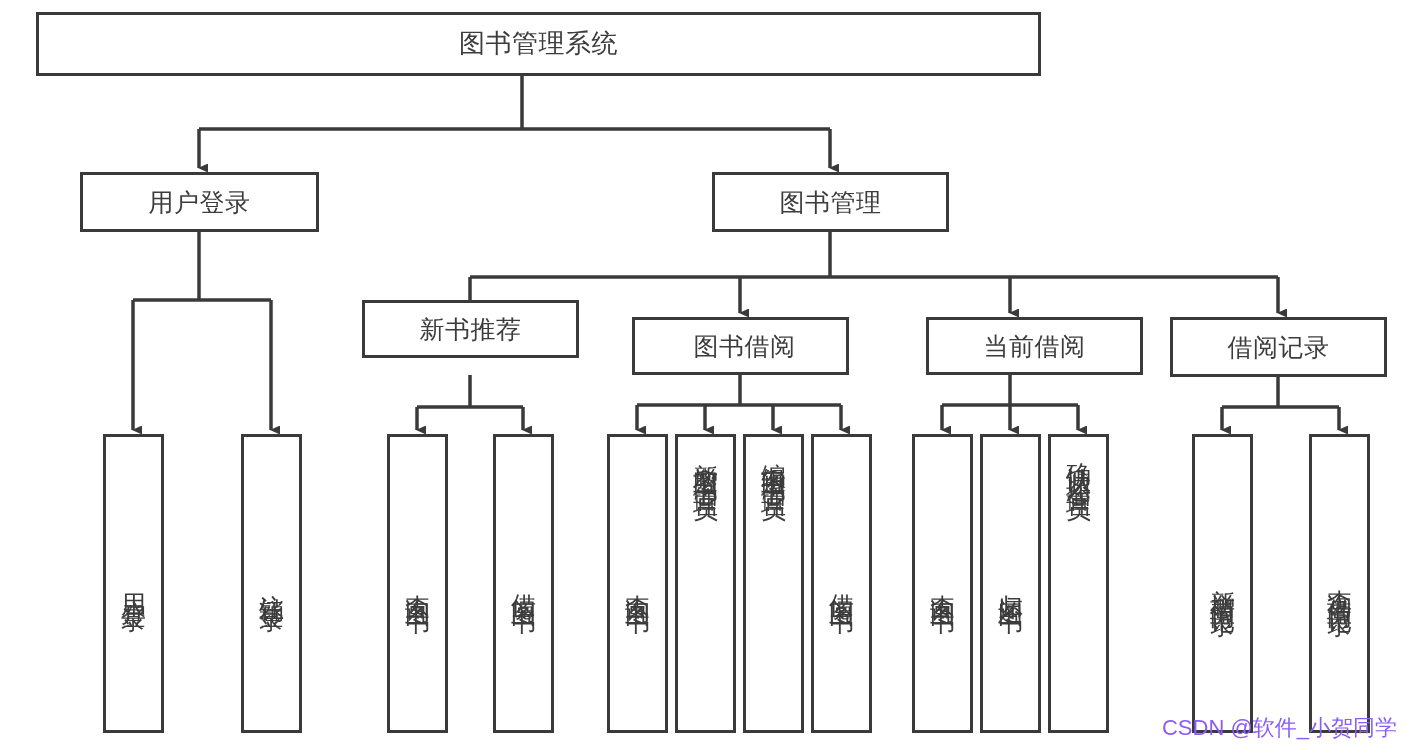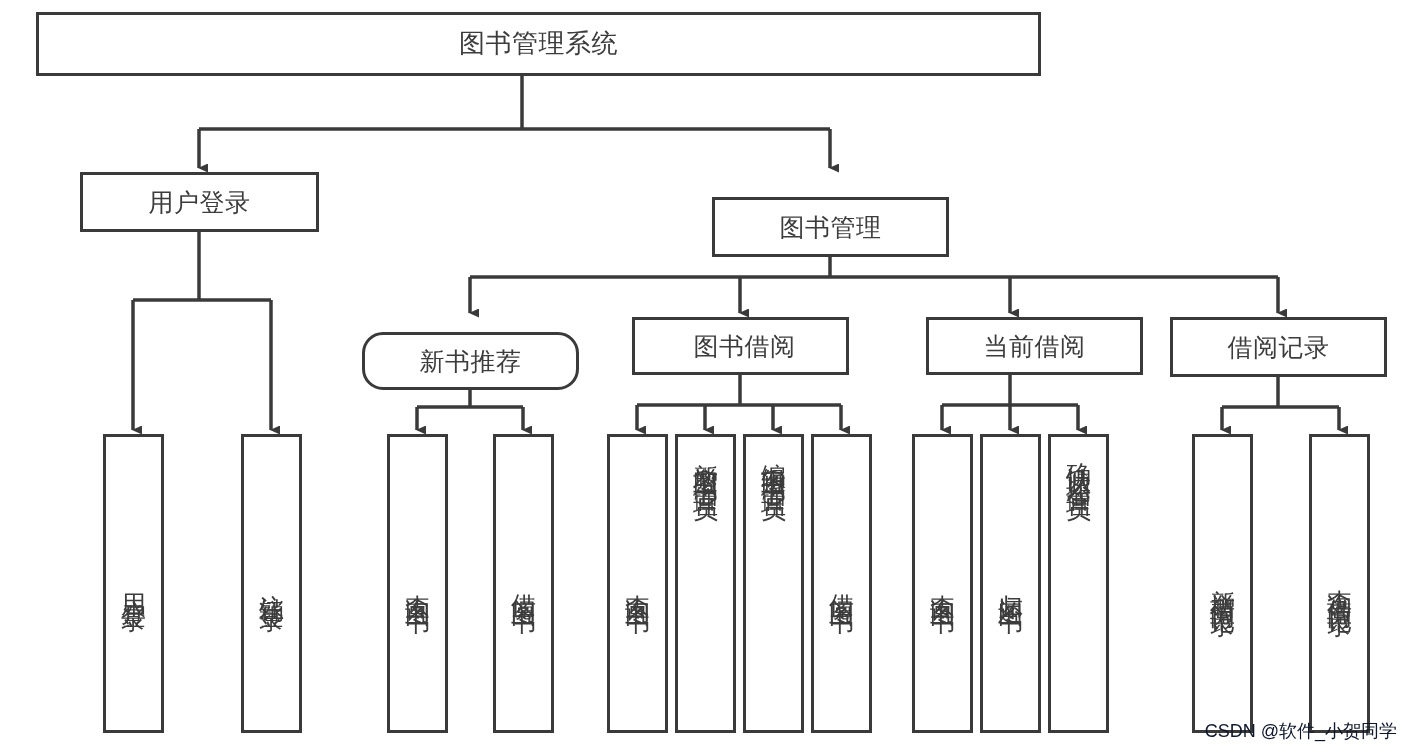--- a/index.html
+++ b/index.html
@@ -60,22 +60,22 @@
     white-space: nowrap;
   }
   .node.v.centered {
     align-items: center;
     padding-top: 0;
   }
   .watermark {
     position: absolute;
     right: 8px;
     bottom: 4px;
-    font-size: 18px;
-    color: #0f172a;
+    font-size: 22px;
+    color: #8b5cf6;
     z-index: 5;
     white-space: nowrap;
   }
 </style>
 </head>
 <body>
 
 <div id="canvas">
 
   <svg class="wires" viewBox="0 0 1405 747" xmlns="http://www.w3.org/2000/svg">
@@ -128,25 +128,25 @@
     </g>
   </svg>
 
   <div class="node root h" style="left:20px; top:12px; width:1005px; height:64px;margin-left:16px;">
     <span class="lbl">图书管理系统</span>
   </div>
 
   <div class="node h" style="left:80px; top:172px; width:239px; height:60px;">
     <span class="lbl">用户登录</span>
   </div>
-  <div class="node h" style="left:712px; top:172px; width:237px; height:60px;margin-top:25px;">
+  <div class="node h" style="left:712px; top:172px; width:237px; height:60px;">
     <span class="lbl">图书管理</span>
   </div>
 
-  <div class="node h" style="left:362px; top:332px; width:217px; height:58px;border-radius:21px;">
+  <div class="node h" style="left:362px; top:300px; width:217px; height:58px;">
     <span class="lbl">新书推荐</span>
   </div>
   <div class="node h" style="left:632px; top:317px; width:217px; height:58px;padding-left:8px;">
     <span class="lbl">图书借阅</span>
   </div>
   <div class="node h" style="left:902px; top:317px; width:217px; height:58px;margin-left:24px;">
     <span class="lbl">当前借阅</span>
   </div>
   <div class="node h" style="left:1170px; top:317px; width:217px; height:60px;">
     <span class="lbl">借阅记录</span>

